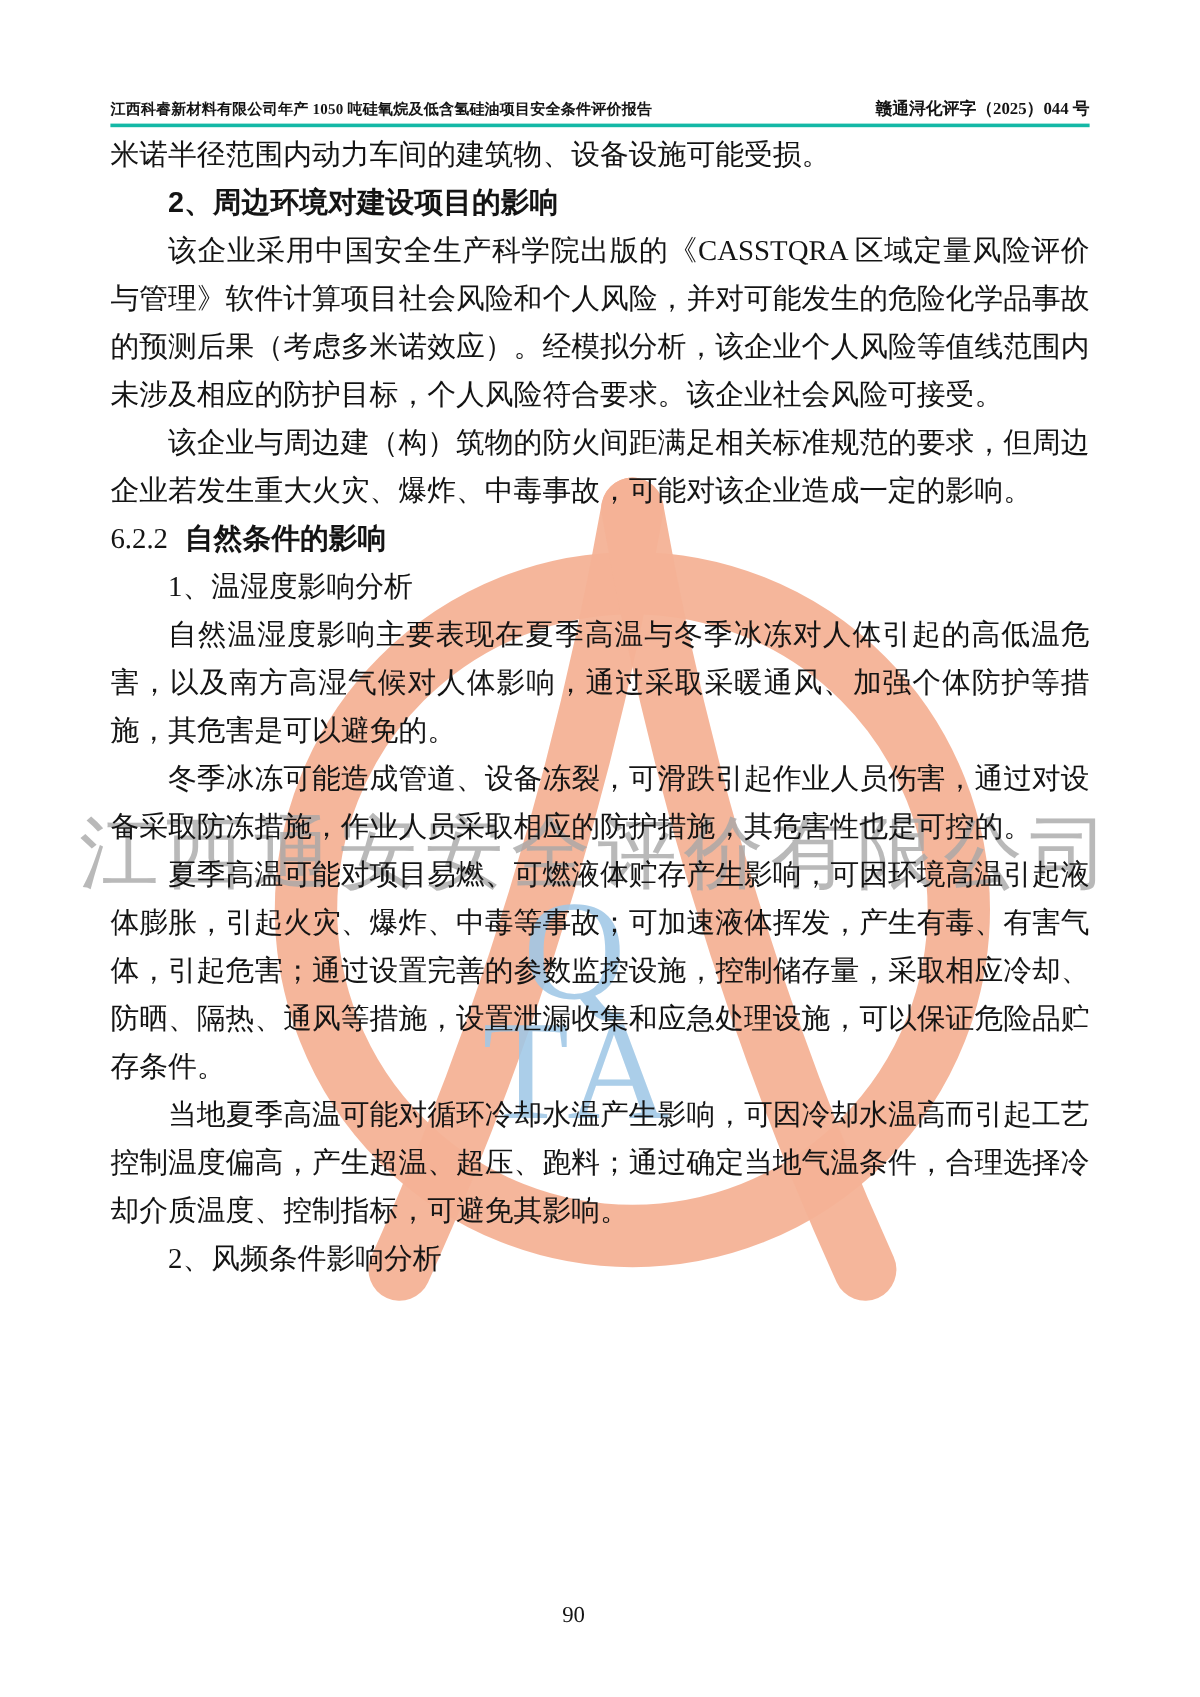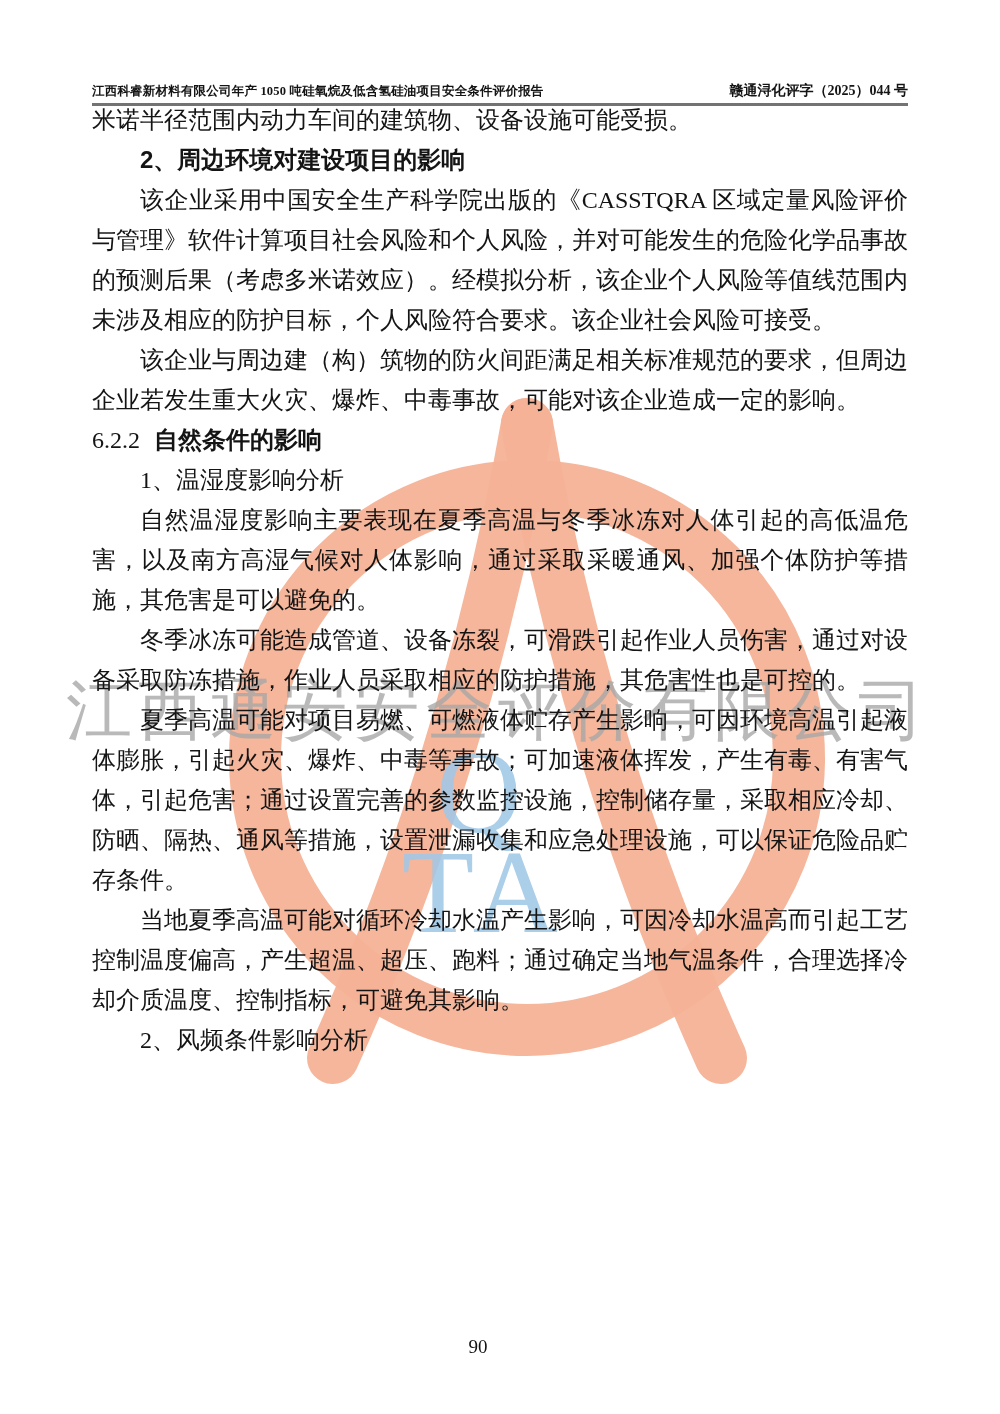--- a/index.html
+++ b/index.html
@@ -22,28 +22,28 @@
     position:absolute;font-family:"Liberation Serif","DejaVu Serif",serif;
     color:rgba(159,199,230,0.88);line-height:1;font-weight:400;
   }
   .wm-q{left:436px;top:734px;font-size:118px;}
   .wm-ta{left:402px;top:834px;font-size:118px;letter-spacing:8px;}
 
   
   .header{
     position:absolute;left:92px;right:92px;top:82px;z-index:2;
     display:flex;justify-content:space-between;align-items:flex-end;
-    border-bottom:3px solid #737373;padding-bottom:3px;
+    border-bottom:3px solid #14b8a6;padding-bottom:3px;
   }
   .header-left{font-size:12.5px;font-weight:bold;letter-spacing:0.2px;}
   .header-right{font-size:14px;font-weight:bold;white-space:nowrap;}
 
   
   .body-text{
-    position:absolute;left:92px;top:100px;width:816px;z-index:1;
+    position:absolute;left:92px;top:110px;width:816px;z-index:1;
     font-size:24px;line-height:40px;text-align:justify;
   }
   .body-text p{margin:0;}
   .para{text-indent:2em;}
   .cont{text-indent:0;}
   .h-bold{
     text-indent:2em;font-weight:700;
     font-family:"Liberation Sans","DejaVu Sans",sans-serif;
   }
   .sec{text-indent:0;}

